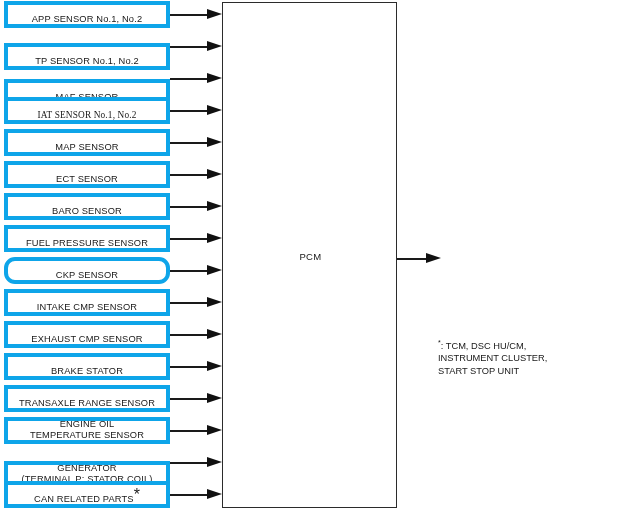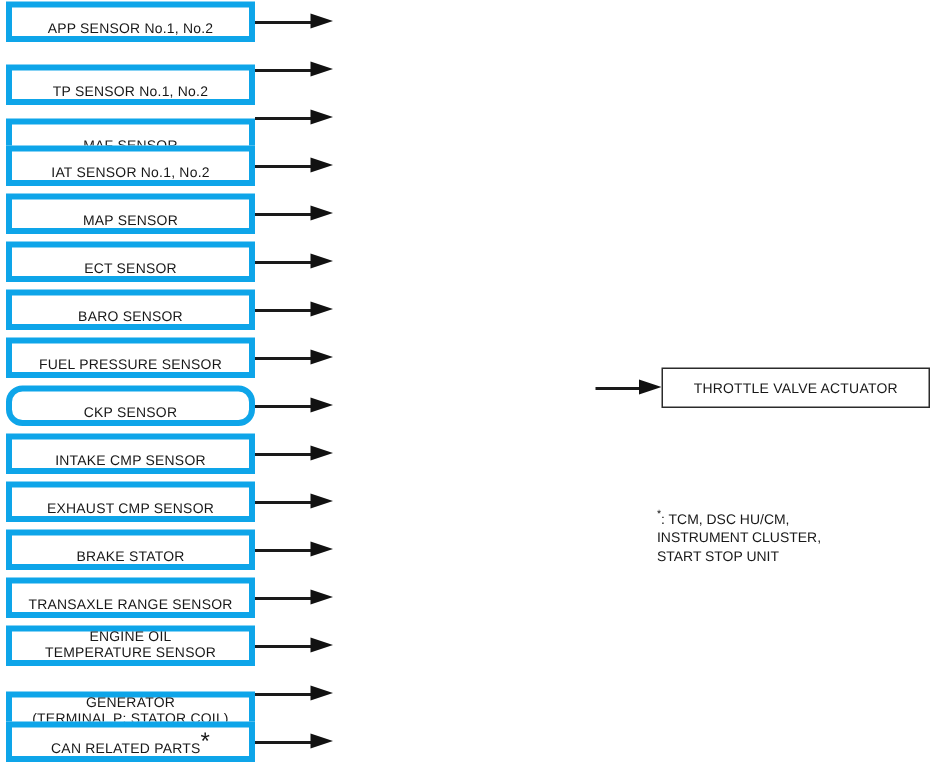--- a/index.html
+++ b/index.html
@@ -162,21 +162,21 @@
   <div id="inputs-column">
       <div class="input-box" style="top: 1px;">
         <span class="box-label">APP SENSOR No.1, No.2</span>
       </div>
       <div class="input-box" style="top: 33px; margin-top: 10px;">
         <span class="box-label">TP SENSOR No.1, No.2</span>
       </div>
       <div class="input-box" style="top: 79px;">
         <span class="box-label">MAF SENSOR</span>
       </div>
-      <div class="input-box" style="top: 97px;">
+      <div class="input-box" style="top: 97px; font-family: Liberation Serif, serif;">
         <span class="box-label">IAT SENSOR No.1, No.2</span>
       </div>
       <div class="input-box" style="top: 129px;">
         <span class="box-label">MAP SENSOR</span>
       </div>
       <div class="input-box" style="top: 161px;">
         <span class="box-label">ECT SENSOR</span>
       </div>
       <div class="input-box" style="top: 193px;">
         <span class="box-label">BARO SENSOR</span>
@@ -206,29 +206,29 @@
       <div class="input-box" style="top: 430px; margin-top: 31px;">
         <span class="box-label">GENERATOR
 (TERMINAL P: STATOR COIL)</span>
       </div>
       <div class="input-box" style="top: 481px;">
         <span class="box-label">CAN RELATED PARTS</span>
         <span class="sup">*</span>
       </div>
     </div>
 
+  <div id="pcm-box">
+    <div id="pcm-label">PCM</div>
+  </div>
 
   <div id="output-arrow">
     <div class="shaft"></div>
     <div class="head"></div>
   </div>
 
-  <div id="actuator-box">
-    <span class="box-label">THROTTLE VALVE ACTUATOR</span>
-  </div>
 
   <div id="footnote"><span class="sup">*</span><span>: TCM, DSC HU/CM,
 INSTRUMENT CLUSTER,
 START STOP UNIT</span></div>
 
 <div class="arrow-row" style="top: 9px;">
       <div class="shaft"></div>
       <div class="head"></div>
     </div>
     <div class="arrow-row" style="top: 41px;">

